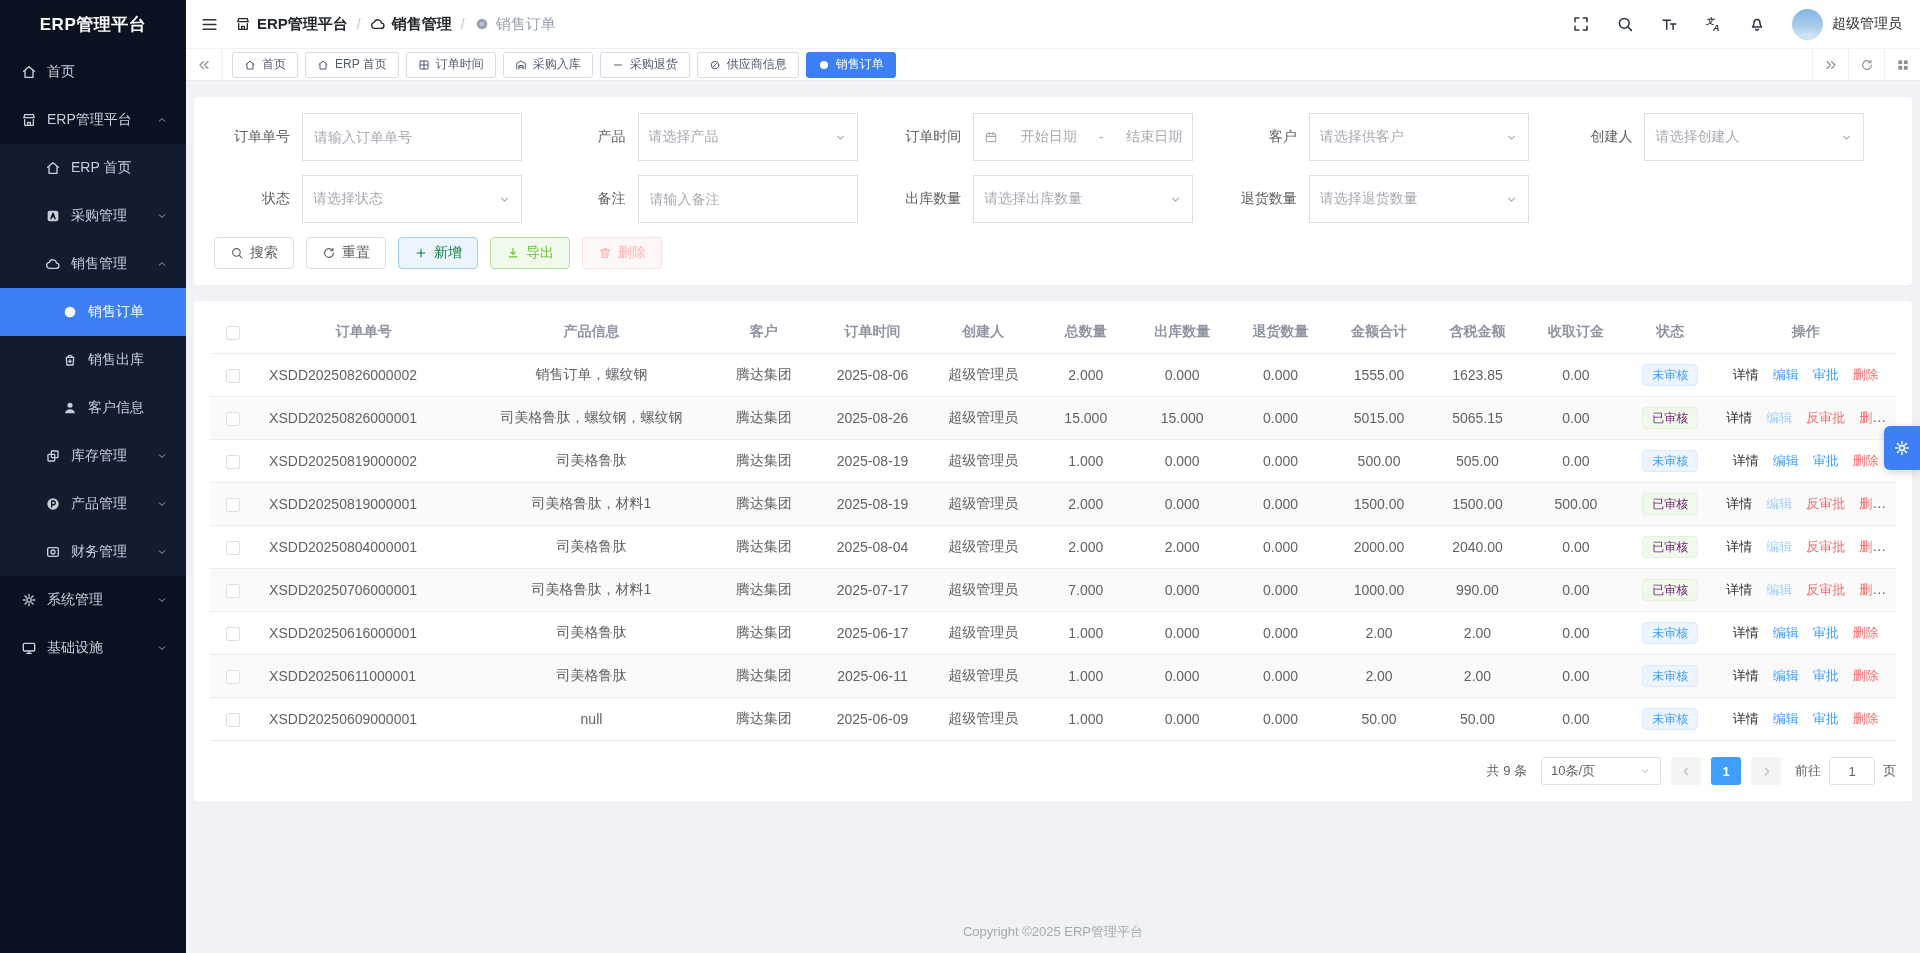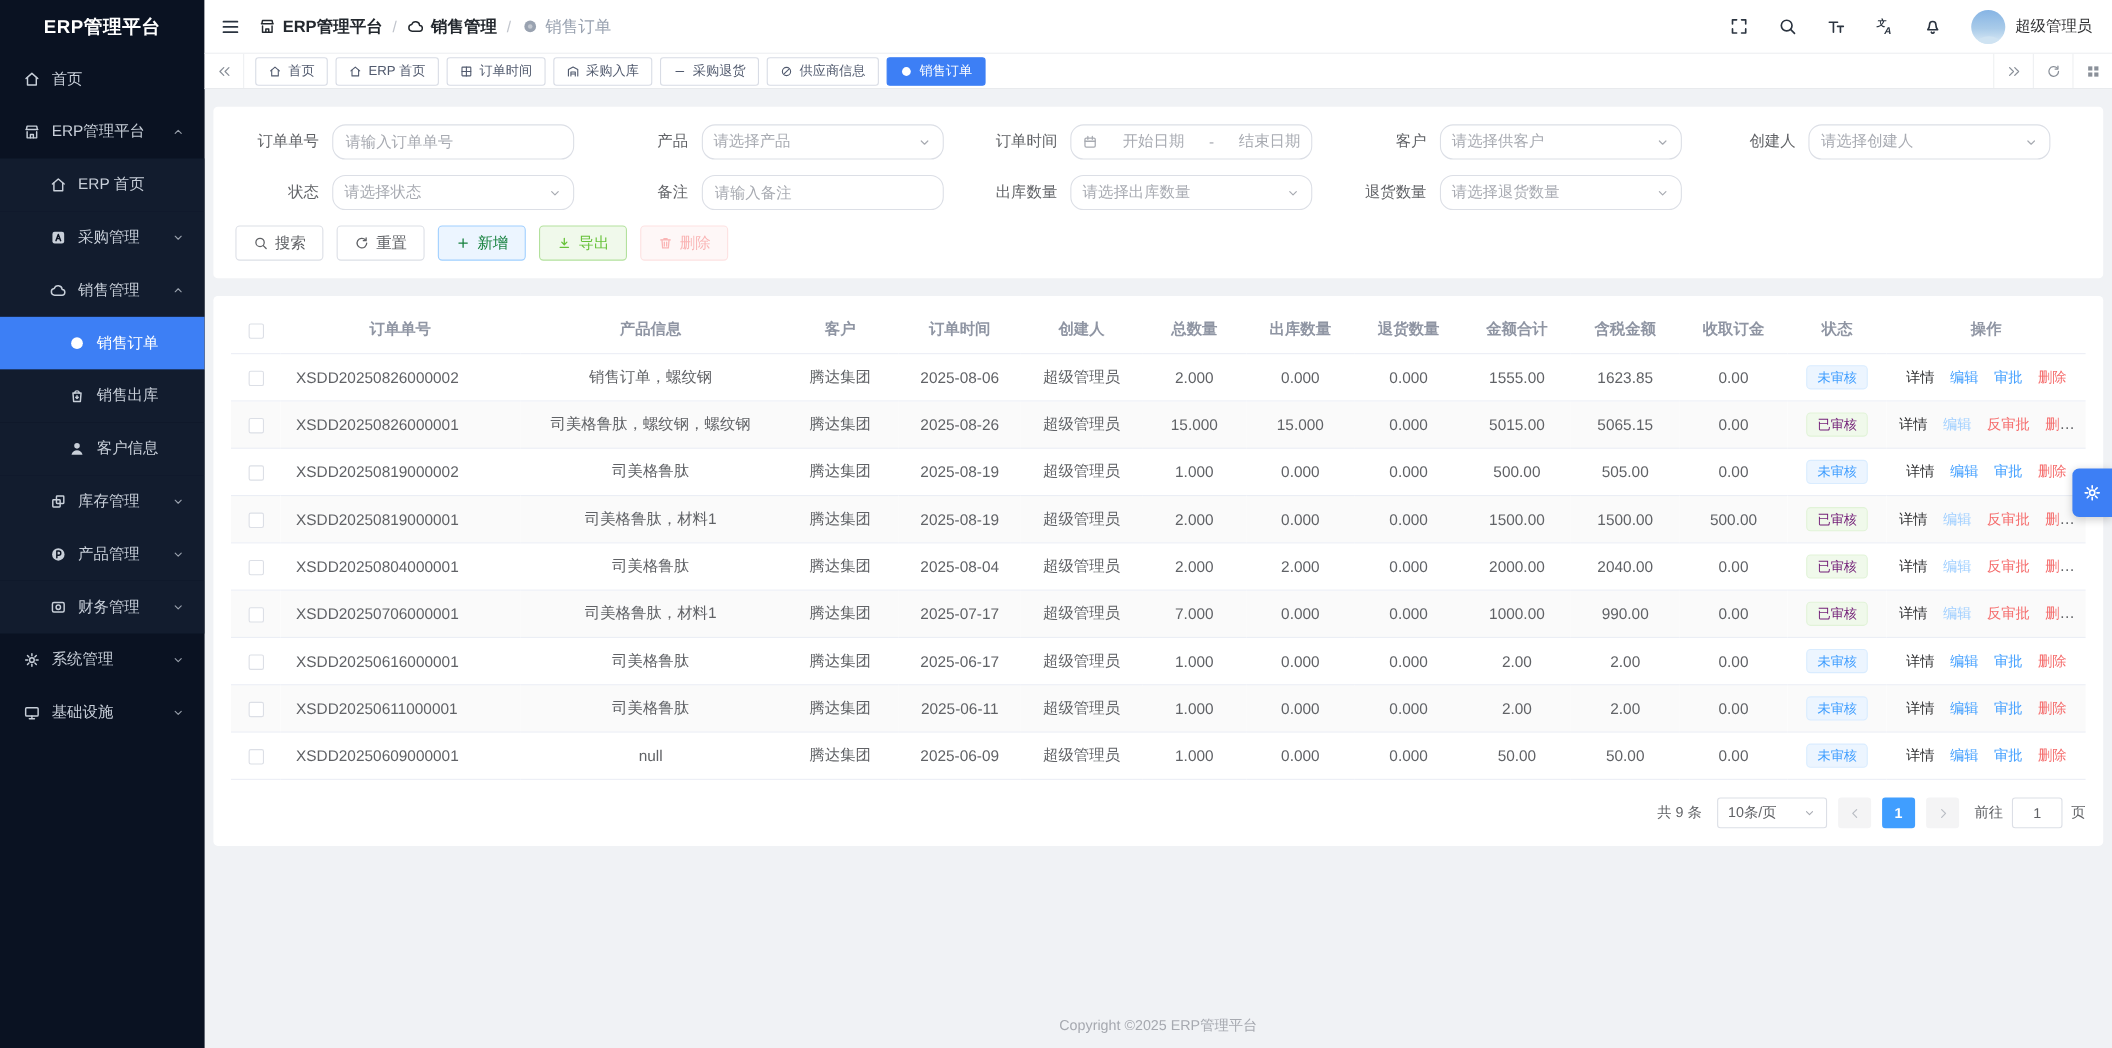--- a/index.html
+++ b/index.html
@@ -51,21 +51,21 @@
 .tab-chip .ic{font-size:12px}
 .tab-chip.active{background:#3d7ff5;border-color:#3d7ff5;color:#fff}
 
 
 .content{flex:1;padding:16px 8px 0;display:flex;flex-direction:column;overflow:hidden}
 .card{background:#fff;border-radius:4px}
 .filter-card{padding:16px 20px 16px;flex-shrink:0}
 .filter-grid{display:grid;grid-template-columns:repeat(5,1fr);row-gap:14px;margin-bottom:14px}
 .field{display:flex;align-items:center}
 .field-label{width:88px;flex-shrink:0;text-align:right;padding-right:12px;color:#606266;font-size:14px}
-.control{width:220px;height:32px;border:1px solid #dcdfe6;border-radius:12px;background:#fff;font-size:14px;color:#606266}
+.control{width:220px;height:48px;border:1px solid #dcdfe6;border-radius:0;background:#fff;font-size:14px;color:#606266}
 input.control{padding:0 11px;outline:none}
 input.control::placeholder{color:#a8abb2}
 .select-ctl,.daterange-ctl{display:flex;align-items:center;padding:0 10px;cursor:pointer}
 .ph{color:#a8abb2}
 .select-ctl .chev{margin-left:auto;color:#a8abb2;font-size:13px}
 .daterange-ctl{gap:0;justify-content:space-between;padding:0 10px}
 .daterange-ctl .ic{color:#a8abb2;font-size:14px}
 .daterange-ctl .sep{color:#a8abb2}
 .toolbar{display:flex;gap:12px;margin-top:4px}
 .btn{height:32px;padding:0 15px;border-radius:4px;border:1px solid #dcdfe6;background:#fff;color:#606266;font-size:14px;display:flex;align-items:center;gap:6px;cursor:pointer;font-family:inherit}
@@ -87,21 +87,21 @@
 .badge-approved{background:#f0f9eb;color:#701a75;border:1px solid #e1f3d8}
 .op{margin:0 7px;font-size:13px;cursor:pointer;white-space:nowrap}
 .op-plain{color:#303133}
 .op-primary{color:#409eff}
 .op-primary-disabled{color:#a0cfff;cursor:not-allowed}
 .op-danger{color:#f56c6c}
 
 
 .pagination{display:flex;align-items:center;justify-content:flex-end;gap:10px;margin-top:16px;color:#606266;font-size:13px}
 .pg-total{margin-right:4px}
-.pg-select{width:100px;height:28px;border:1px solid #dcdfe6;border-radius:3px;display:flex;align-items:center;padding:0 9px;color:#606266;cursor:pointer}
+.pg-select{width:120px;height:28px;border:1px solid #dcdfe6;border-radius:3px;display:flex;align-items:center;padding:0 9px;color:#606266;cursor:pointer}
 .pg-select .chev{margin-left:auto;color:#a8abb2;font-size:12px}
 .pg-btn{min-width:30px;height:28px;border-radius:3px;background:#f4f4f5;display:flex;align-items:center;justify-content:center;color:#b8bcc3;cursor:pointer}
 .pg-btn .icon{width:13px;height:13px}
 .pg-num{min-width:30px;height:28px;border-radius:3px;background:#409eff;color:#fff;font-weight:bold;display:flex;align-items:center;justify-content:center;cursor:pointer}
 .pg-goto{display:flex;align-items:center;gap:8px;margin-left:4px}
 .pg-goto input{width:46px;height:28px;border:1px solid #dcdfe6;border-radius:3px;text-align:center;color:#606266;font-size:13px;outline:none}
 
 
 .footer{margin-top:auto;text-align:center;padding:15px 0 12px;color:#a6a9b0;font-size:13px}
 

